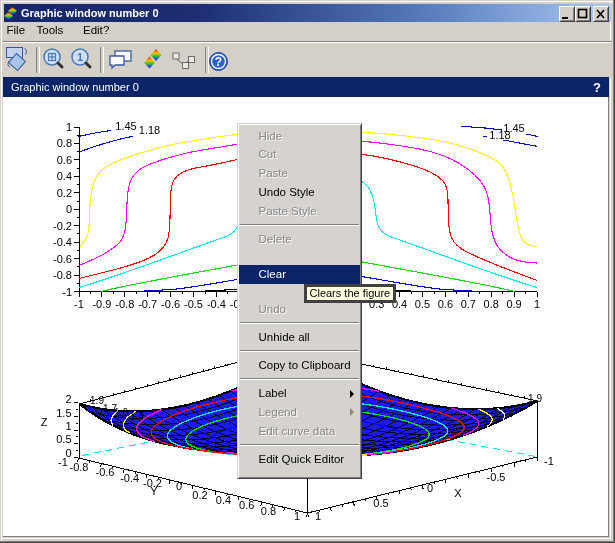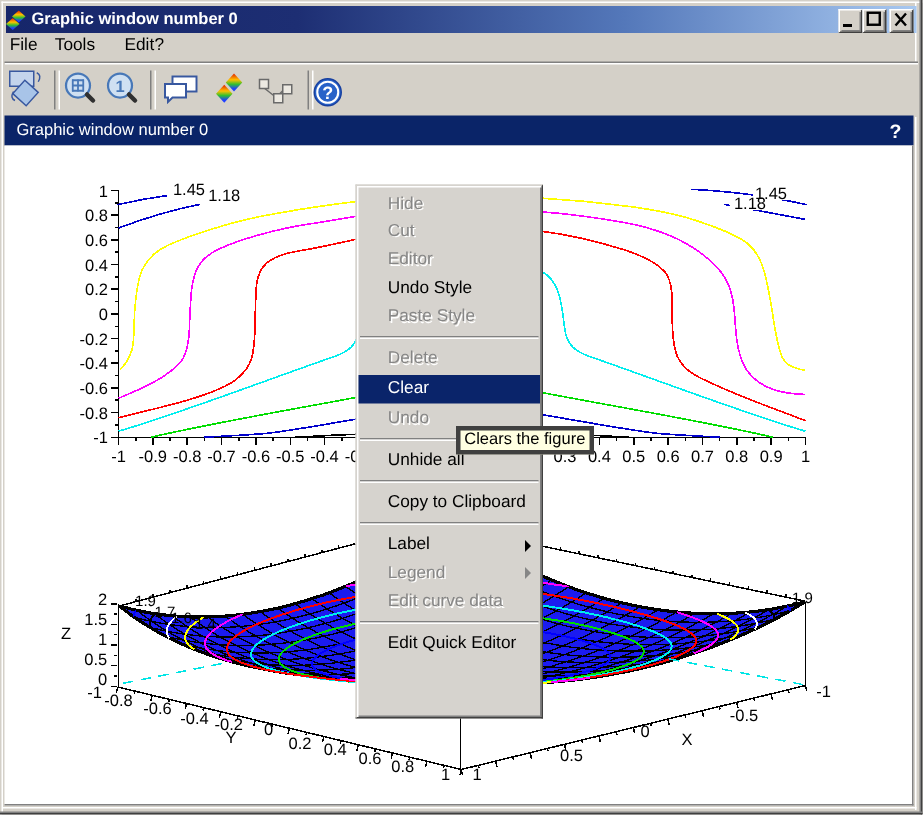--- a/index.html
+++ b/index.html
@@ -19,21 +19,21 @@
 
 #infobar{left:3px;top:77px;width:606px;height:20px;background:#0a2468;color:#fff;font-size:11px}
 #infobar .t{position:absolute;left:8px;top:4px}
 #infobar .q{position:absolute;right:8px;top:3px;font-weight:bold;font-size:13px}
 
 #canvas{left:3px;top:97px;width:606px;height:440px;background:#fff;border-right:1px solid #808080;border-bottom:1px solid #808080;box-sizing:border-box}
 
 #cmenu{left:236.5px;top:123px;width:123px;height:354px;background:#d6d3ce;border:1px solid;border-color:#d6d3ce #404040 #404040 #d6d3ce;box-shadow:inset 1px 1px 0 #fff,inset -1px -1px 0 #808080;font-size:11.5px;z-index:30}
 #cmenu .it{position:relative;height:18.8px;line-height:18.8px;padding-left:21px;color:#000;white-space:nowrap}
 #cmenu .dis{color:#868686;text-shadow:1px 1px 0 #ffffff}
-#cmenu .hl{background:#0a246a;color:#fff;margin:1px 1px;padding-left:20px}
+#cmenu .hl{background:#0a246a;color:#fff;margin:16px 1px;padding-left:20px}
 #cmenu .sep{height:0;margin:3.7px 2px;border-top:1px solid #808080;border-bottom:1px solid #fff}
 #cmenu .arr{position:absolute;right:7px;top:5.5px;width:0;height:0;border-top:4px solid transparent;border-bottom:4px solid transparent;border-left:4px solid #000}
 #cmenu .dis .arr{border-left-color:#868686}
 
 #tooltip{left:303.5px;top:283.5px;width:83px;height:13px;background:#ffffe1;border:3px solid #404040;font-size:11px;line-height:13px;padding-left:3px;z-index:40;color:#000}
 </style></head>
 <body>
 <div id="frame" class="abs"></div>
 <div id="frame2" class="abs"></div>
 <div class="abs" style="left:610px;top:2px;width:1px;height:538px;background:#fff"></div>
@@ -453,21 +453,21 @@
 <text x="97" y="404" font-size="10" text-anchor="middle" fill="#000000">1.9</text>
 <text x="110" y="411.5" font-size="10" text-anchor="middle" fill="#000000">1.7</text>
 <text x="121" y="415.5" font-size="10" text-anchor="middle" fill="#000000">1.6</text>
 <text x="137" y="419.5" font-size="10" text-anchor="middle" fill="#000000">1.4</text>
 <text x="535" y="402" font-size="10" text-anchor="middle" fill="#000000">1.9</text>
 </svg>
 <div id="cmenu" class="abs">
   <div style="height:2.6px"></div>
   <div class="it dis">Hide</div>
   <div class="it dis">Cut</div>
-  <div class="it dis">Editor</div>
+  <div class="it dis">Paste</div>
   <div class="it">Undo Style</div>
   <div class="it dis">Paste Style</div>
   <div class="sep"></div>
   <div class="it dis">Delete</div>
   <div class="it hl">Clear</div>
   <div class="it dis">Undo</div>
   <div class="sep"></div>
   <div class="it">Unhide all</div>
   <div class="sep"></div>
   <div class="it">Copy to Clipboard</div>

